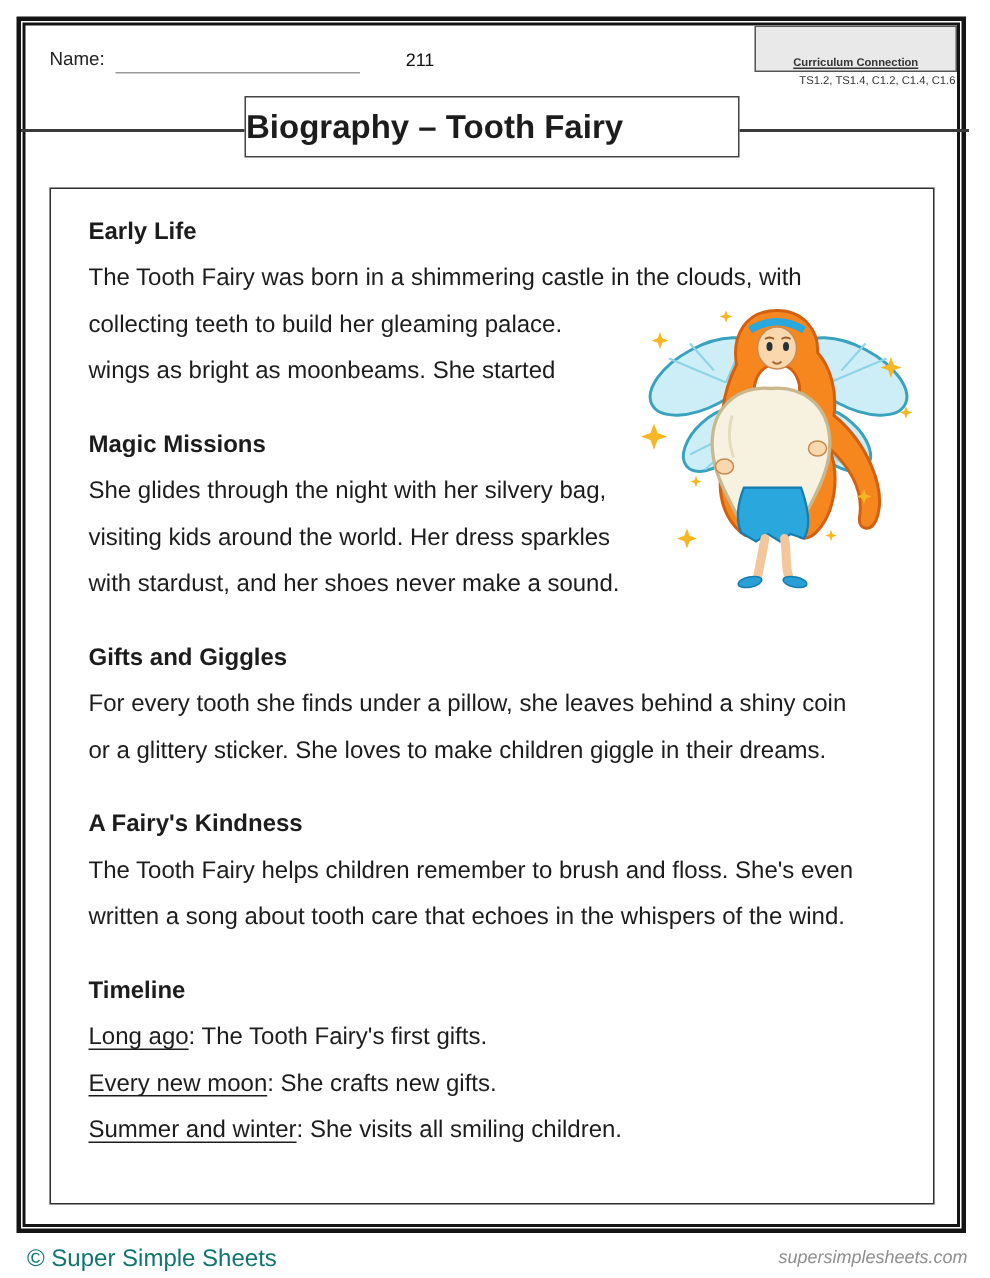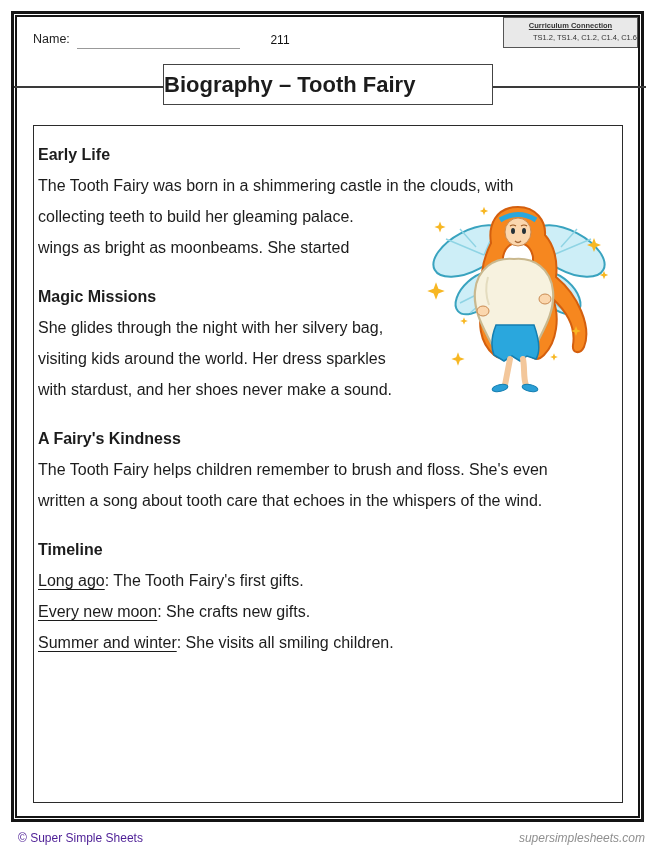--- a/index.html
+++ b/index.html
@@ -12,39 +12,39 @@
     border:3px solid #141414;box-sizing:border-box;pointer-events:none;}
   .frame-inner{position:absolute;inset:1px;border:2px solid #141414;}
   
   .name-label{position:absolute;left:33px;top:32px;font-size:12.5px;color:#222;}
   .name-line{position:absolute;left:77px;top:33px;width:163px;height:15px;
     border-bottom:1.5px solid #999;}
   .page-number{position:absolute;left:0;top:33px;width:560px;text-align:center;
     font-size:12px;color:#111;}
   .curriculum-box{position:absolute;left:503px;top:17px;width:135px;height:31px;
     background:#e9e9e9;border:1px solid #555;box-sizing:border-box;text-align:center;
-    color:#333;padding-top:2px;}
+    color:#333;padding-top:18px;}
   .curriculum-title{font-size:7.5px;font-weight:bold;text-decoration:underline;line-height:12px;}
   .curriculum-codes{font-size:7.5px;line-height:11px;text-align:right;}
   .header-rule{position:absolute;left:14px;top:86px;width:632px;border-top:2px solid #3a3a3a;z-index:1;}
   
   .title-box{position:absolute;left:163px;top:64px;width:330px;height:41px;background:#fff;
     border:1.5px solid #444;box-sizing:border-box;display:flex;align-items:center;
     font-weight:bold;font-size:22px;z-index:2;}
   
   .content-box{position:absolute;left:33px;top:125px;width:590px;height:678px;
-    border:1.5px solid #2b2b2b;box-sizing:border-box;padding:13px 12px 0 4px;z-index:2;}
+    border:1.5px solid #2b2b2b;box-sizing:border-box;padding:13px 12px 0 25px;z-index:2;}
   .sec{margin-bottom:18px;}
   .h,.ln{font-size:16px;line-height:31px;white-space:nowrap;}
   .h{font-weight:bold;}
   .u{text-decoration:underline;text-underline-offset:3px;}
   
   .fairy-wrap{position:absolute;left:426px;top:199px;width:185px;height:195px;z-index:3;}
   
-  .footer-left{position:absolute;left:18px;top:831px;font-size:12px;color:#4c1d95;}
+  .footer-left{position:absolute;left:18px;top:831px;font-size:16px;color:#0f766e;}
   .footer-right{position:absolute;right:15px;top:831px;font-size:12px;color:#8f8f8f;font-style:italic;}
 </style>
 </head>
 <body>
 
 <div>
 
   <div class="frame-outer">
     <div class="frame-inner"></div>
   </div>
@@ -73,20 +73,25 @@
       <div class="ln">wings as bright as moonbeams. She started</div>
     </section>
 
     <section class="sec">
       <div class="h">Magic Missions</div>
       <div class="ln">She glides through the night with her silvery bag,</div>
       <div class="ln">visiting kids around the world. Her dress sparkles</div>
       <div class="ln">with stardust, and her shoes never make a sound.</div>
     </section>
 
+    <section class="sec">
+      <div class="h">Gifts and Giggles</div>
+      <div class="ln">For every tooth she finds under a pillow, she leaves behind a shiny coin</div>
+      <div class="ln">or a glittery sticker. She loves to make children giggle in their dreams.</div>
+    </section>
 
     <section class="sec">
       <div class="h">A Fairy's Kindness</div>
       <div class="ln">The Tooth Fairy helps children remember to brush and floss. She's even</div>
       <div class="ln">written a song about tooth care that echoes in the whispers of the wind.</div>
     </section>
 
     <section class="sec">
       <div class="h">Timeline</div>
       <div class="ln"><span class="u">Long ago</span><span>: The Tooth Fairy's first gifts.</span></div>

